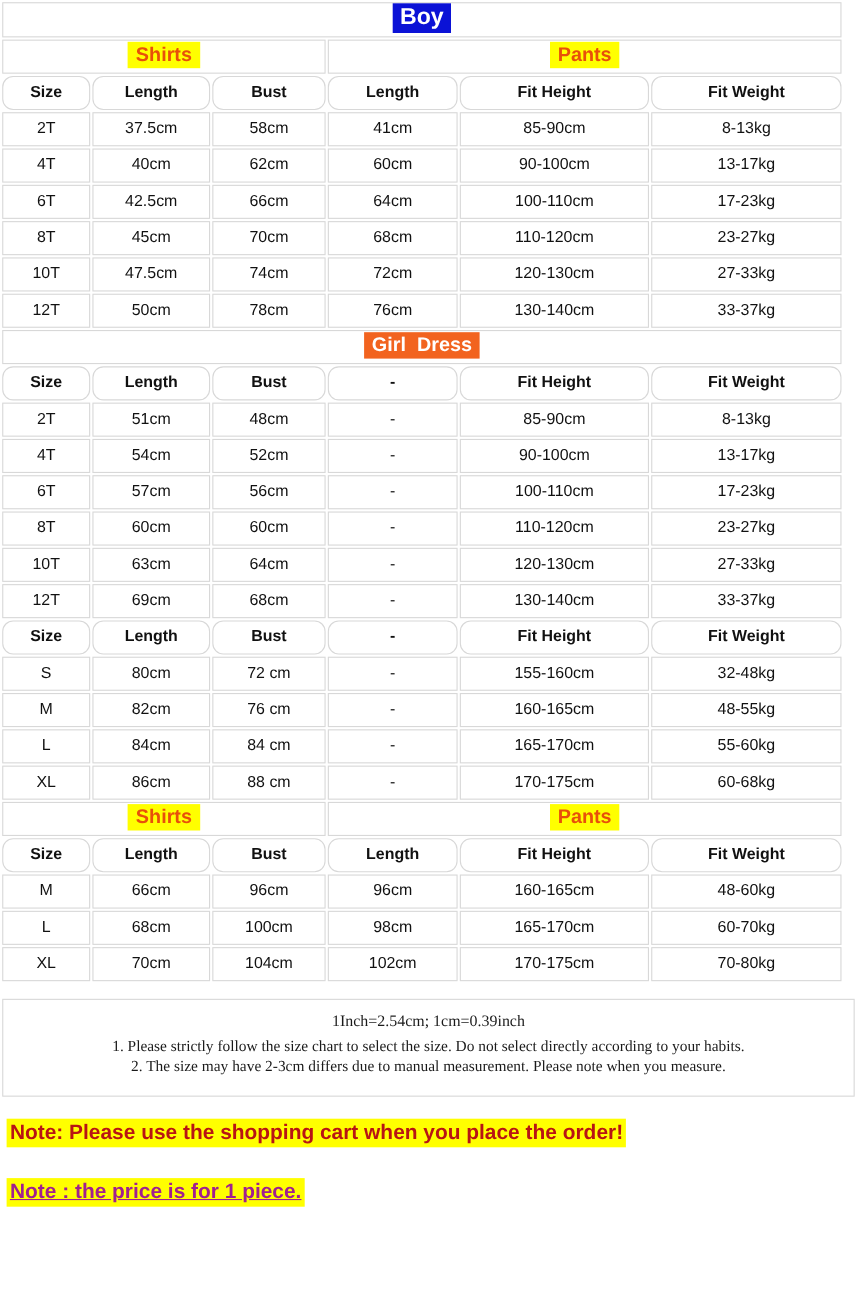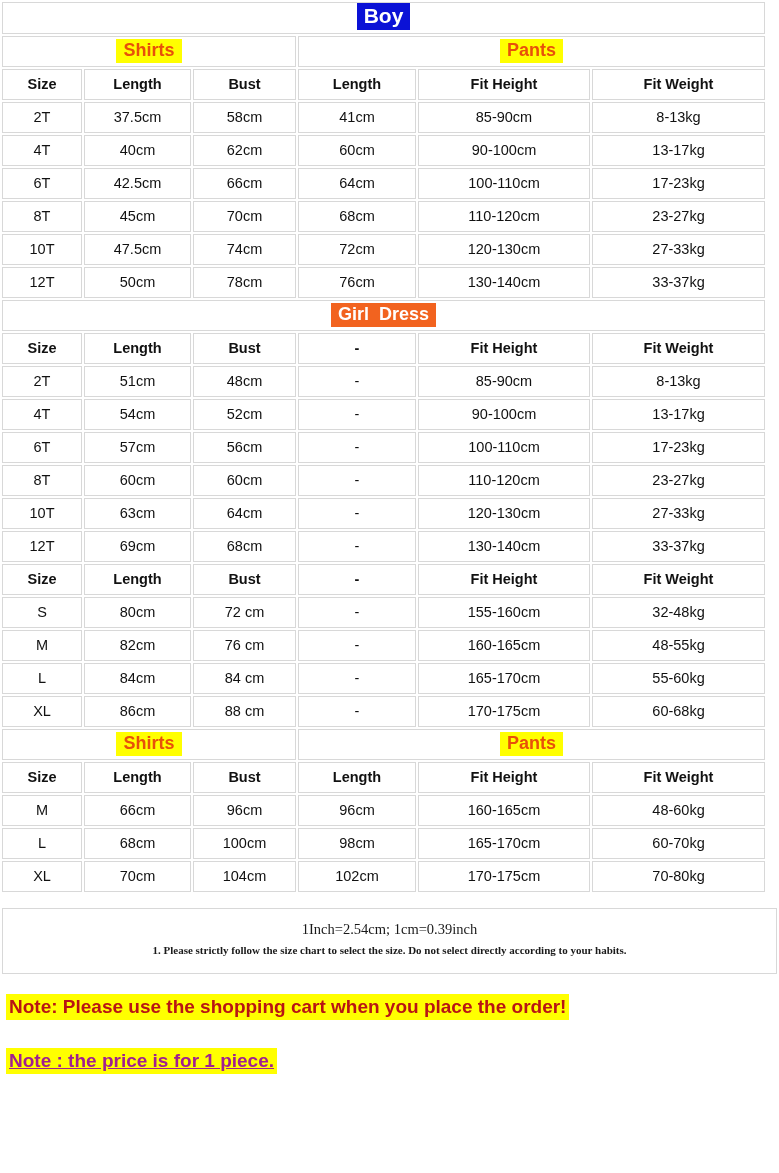--- a/index.html
+++ b/index.html
@@ -51,20 +51,21 @@
   }
   td.group-row {
     height: 35px;
     line-height: 35px;
   }
   td.colhead {
     font-weight: bold;
     font-size: 15px;
     height: 30px;
     line-height: 30px;
+    border-radius: 10px;
   }
   td.dash {
     color: #333333;
   }
 
   .badge {
     display: inline-block;
     padding: 1px 7px 2px 7px;
     font-weight: bold;
     line-height: 1.15;
@@ -94,23 +95,22 @@
     padding: 12px 10px 14px 10px;
     text-align: center;
     font-family: "Liberation Serif", serif;
     color: #1a1a1a;
   }
   .notes .conv {
     font-size: 14.5px;
     margin-bottom: 6px;
   }
   .notes .note-line {
-    font-size: 11px;
+    font-size: 14px;
     margin: 3px 0;
-    font-weight: bold;
   }
 
   .bottom-notes {
     padding: 20px 0 0 6px;
   }
   .warn {
     display: inline-block;
     font-weight: bold;
   }
   .warn-1 {
@@ -339,20 +339,21 @@
           <td>102cm</td>
           <td>170-175cm</td>
           <td>70-80kg</td>
         </tr>
       </tbody>
   </table>
 
   <div class="notes">
     <div class="conv">1Inch=2.54cm; 1cm=0.39inch</div>
     <div class="note-line">1. Please strictly follow the size chart to select the size. Do not select directly according to your habits.</div>
+    <div class="note-line">2. The size may have 2-3cm differs due to manual measurement. Please note when you measure.</div>
   </div>
 
   <div class="bottom-notes">
     <div><span class="warn warn-1">Note: Please use the shopping cart when you place the order!</span></div>
     <div class="spacer-28"></div>
     <div><span class="warn warn-2">Note : the price is for 1 piece.</span></div>
   </div>
 </div>
 
 </body></html>

